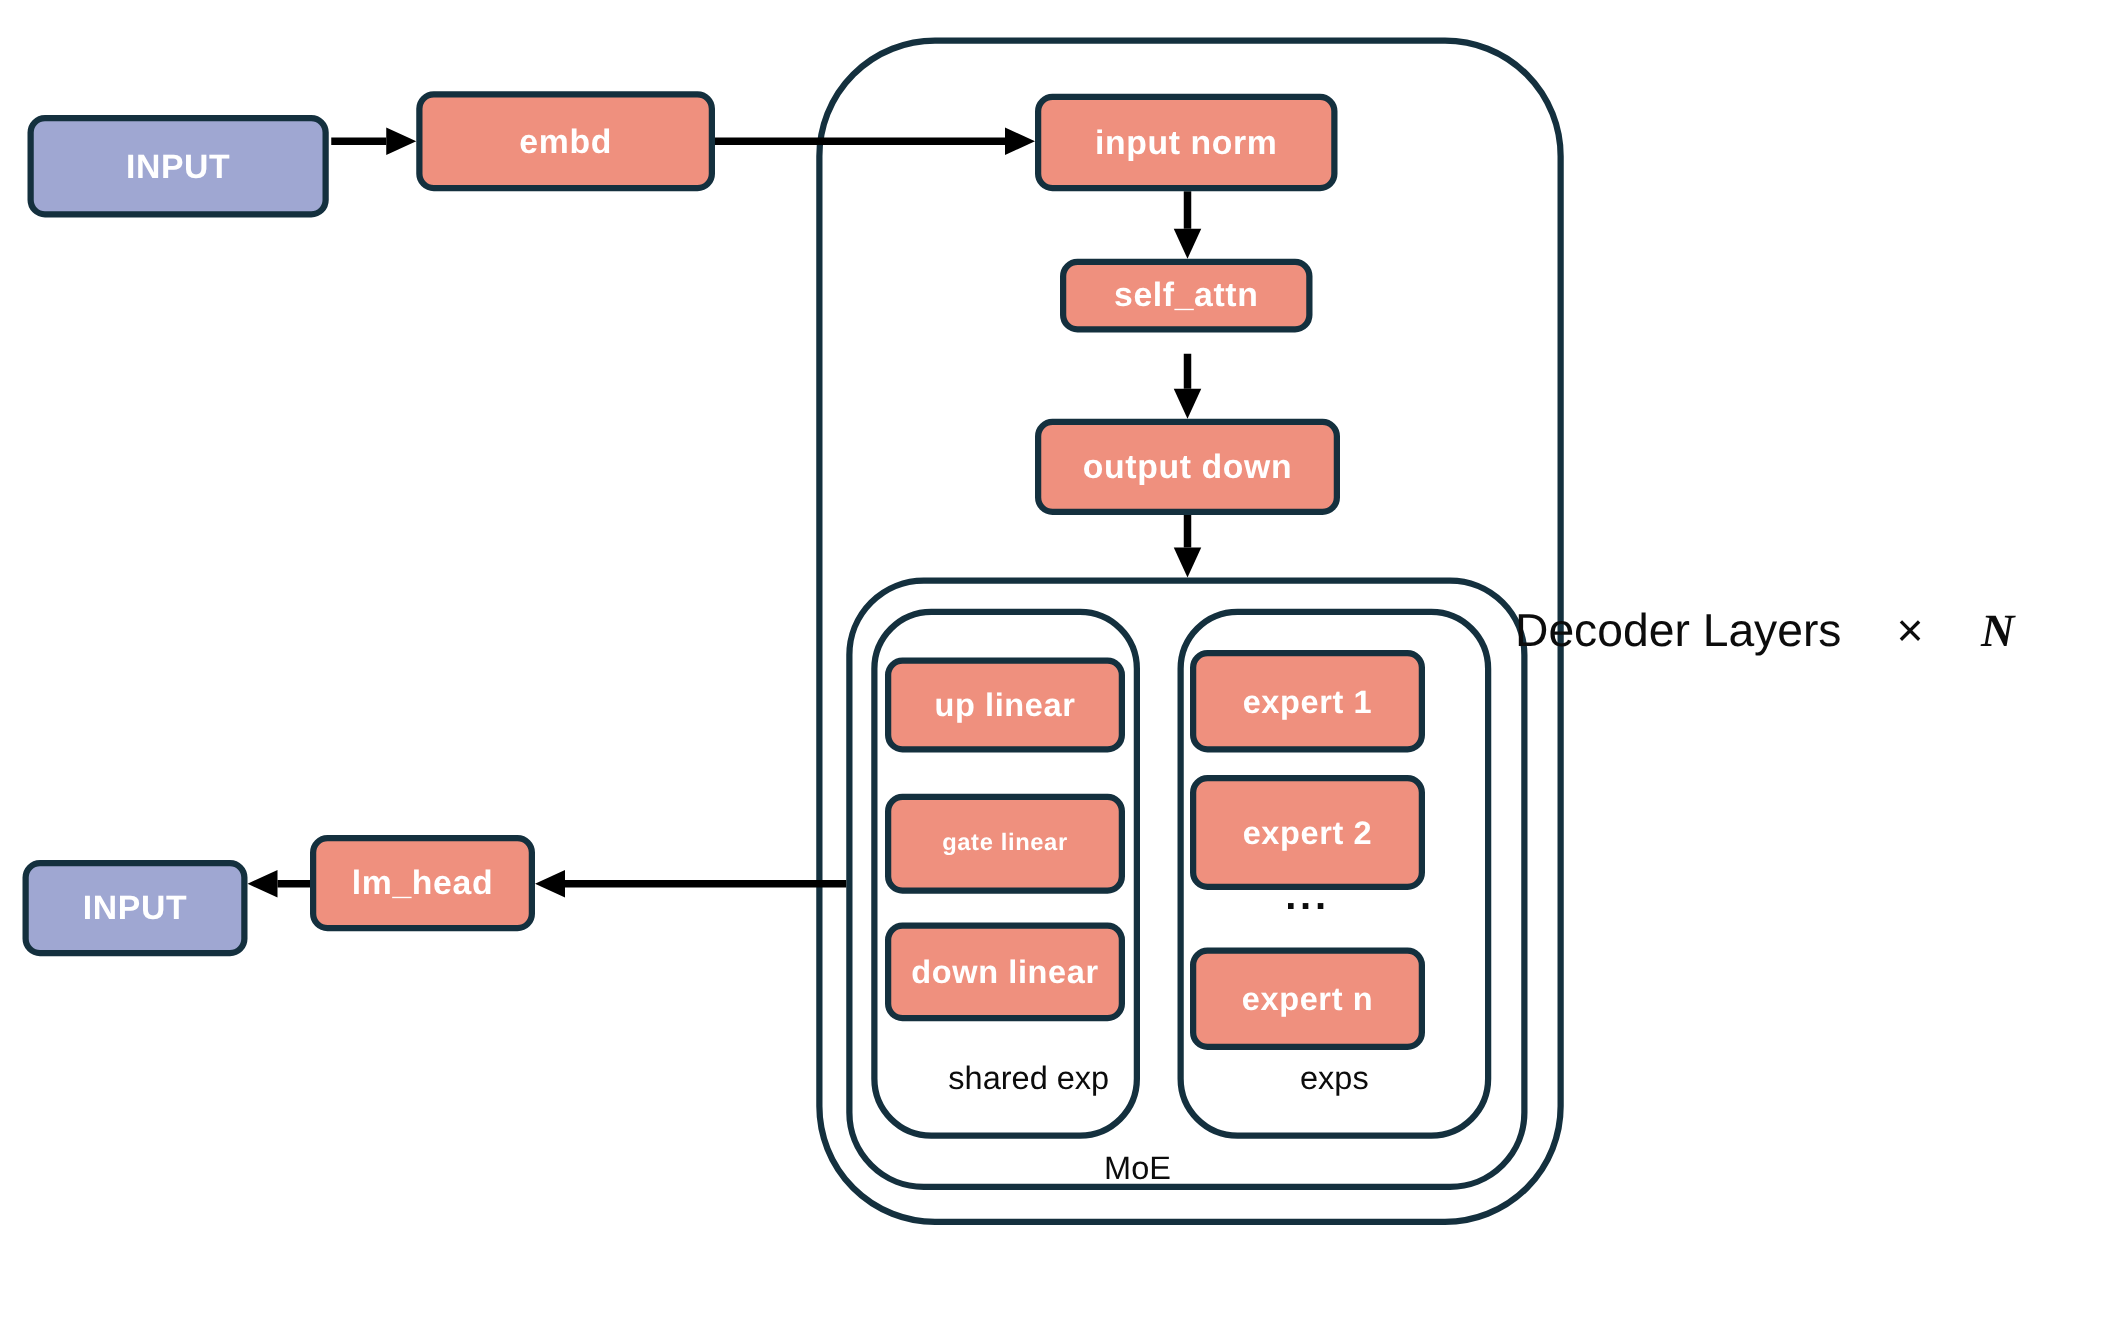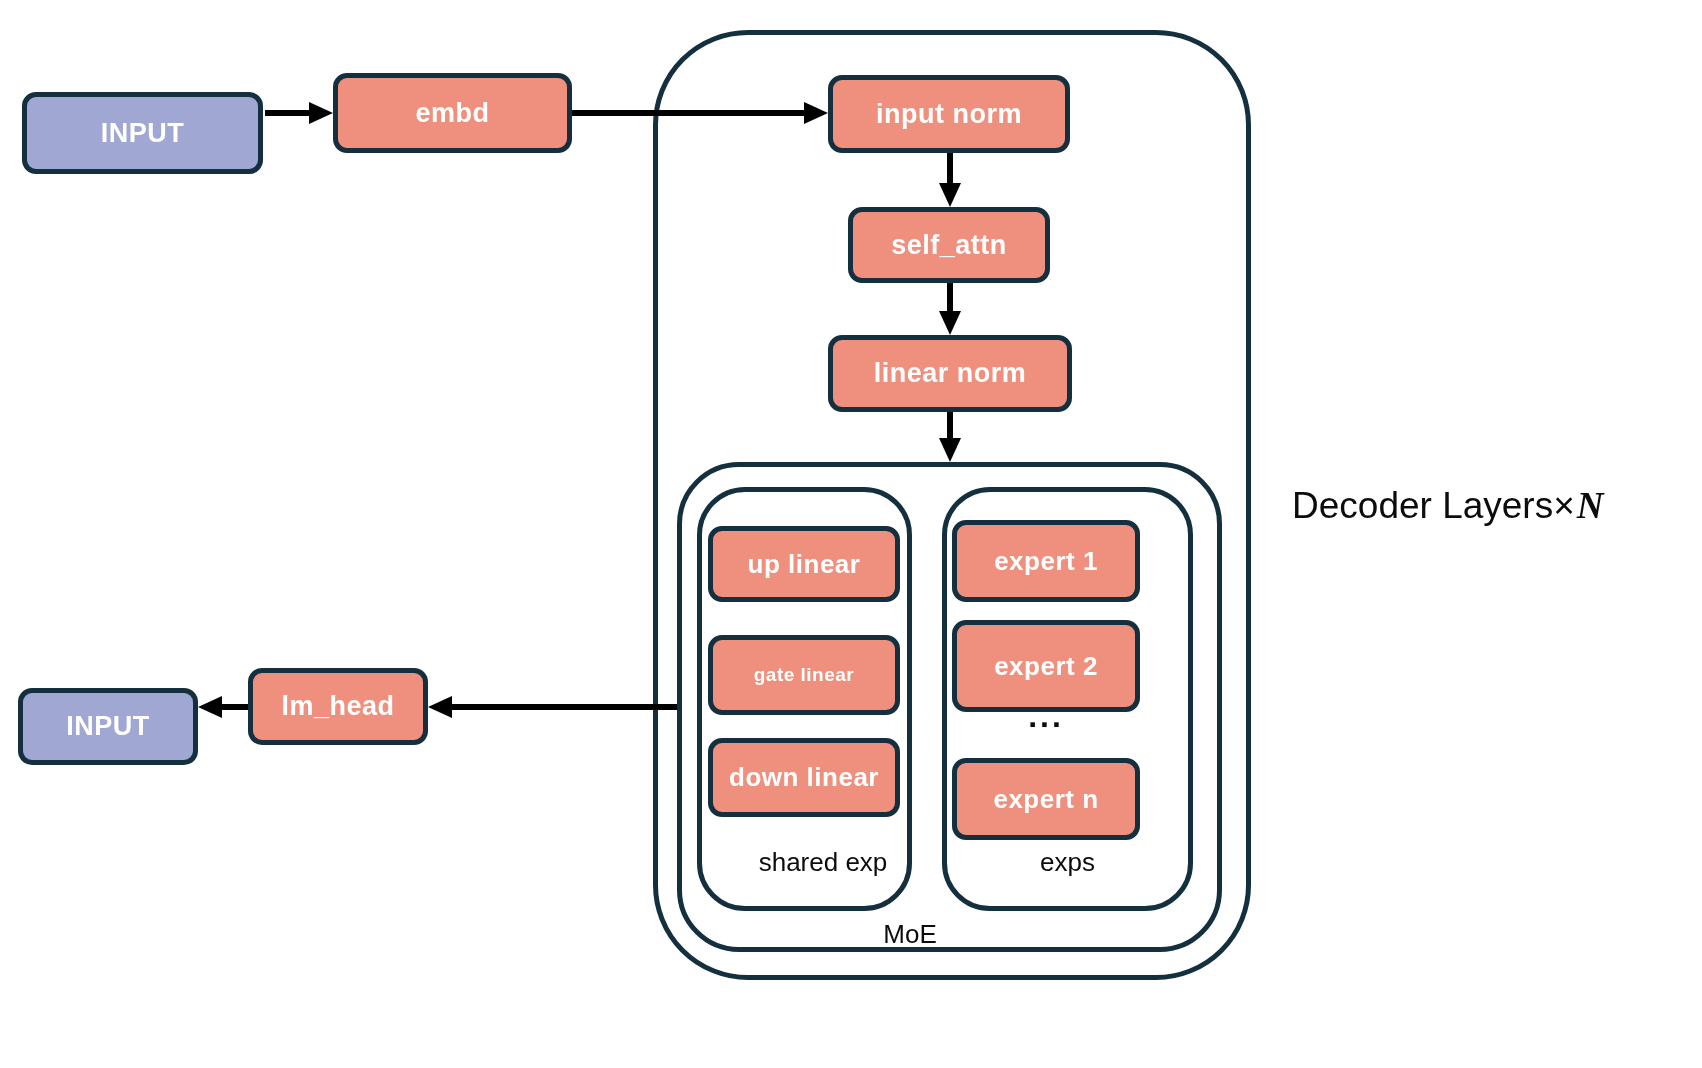--- a/index.html
+++ b/index.html
@@ -27,43 +27,43 @@
     background:transparent;box-sizing:border-box;
   }
   .diagram-label{
     position:absolute;color:var(--label);font-size:26px;text-align:center;
     font-weight:400;
   }
   
   #box-input      {left:22px;  top:72px;  width:241px; height:82px;}
   #box-embd       {left:333px; top:73px;  width:239px; height:80px;}
   #box-input-norm {left:828px; top:75px;  width:242px; height:78px;}
-  #box-self-attn  {left:848px; top:207px; width:202px; height:76px;}
+  #box-self-attn  {left:848px; top:207px; width:202px; height:59px;}
   #box-output-norm{left:828px; top:335px; width:244px; height:77px;}
   #box-up-linear  {left:708px; top:526px; width:192px; height:76px; font-size:26px;}
   #box-gate-linear{left:708px; top:635px; width:192px; height:80px; font-size:19px;}
   #box-down-linear{left:708px; top:738px; width:192px; height:79px; font-size:26px;}
   #box-expert-1   {left:952px; top:520px; width:188px; height:82px; font-size:26px;}
   #box-expert-2   {left:952px; top:620px; width:188px; height:92px; font-size:26px;}
   #box-expert-n   {left:952px; top:758px; width:188px; height:82px; font-size:26px;}
   #box-lm-head    {left:248px; top:668px; width:180px; height:77px;}
   #box-output     {left:18px;  top:668px; width:180px; height:77px;}
   
   #decoder-container   {left:653px; top:30px;  width:598px; height:950px; border-radius:95px;}
   #moe-container       {left:677px; top:462px; width:545px; height:490px; border-radius:62px;}
   #shared-exp-container{left:697px; top:487px; width:215px; height:424px;}
   #exps-container      {left:942px; top:487px; width:251px; height:424px;}
   
   #label-shared-exp{left:697px; top:847px; width:252px;}
   #label-exps      {left:942px; top:847px; width:251px;}
   #label-moe       {left:820px; top:919px; width:180px;}
   #label-dots      {left:952px; top:698px; width:188px; font-size:32px; font-weight:700; letter-spacing:3px;}
   #label-decoder{
-    left:1292px; top:484px; white-space:nowrap; text-align:right; font-size:37px;
-    display:flex; align-items:baseline;
+    left:1212px; top:484px; white-space:nowrap; text-align:right; font-size:37px;
+    display:flex; align-items:baseline;gap:44px;
   }
   #label-decoder .n-math{
     font-family:"Liberation Serif",serif; font-style:italic; font-weight:700;
     margin-left:2px;
   }
 </style>
 </head>
 <body>
 
 <div id="canvas">
@@ -88,21 +88,21 @@
     <line x1="950" y1="283" x2="950" y2="311" stroke="#000000" stroke-width="6" marker-end="url(#ah)"></line>
     <line x1="950" y1="412" x2="950" y2="438" stroke="#000000" stroke-width="6" marker-end="url(#ah)"></line>
     <line x1="677" y1="707" x2="452" y2="707" stroke="#000000" stroke-width="6" marker-end="url(#ah)"></line>
     <line x1="248" y1="707" x2="222" y2="707" stroke="#000000" stroke-width="6" marker-end="url(#ah)"></line>
   </svg>
 
   <div id="box-input" class="node purple">INPUT</div>
   <div id="box-input-norm" class="node salmon">input norm</div>
   <div id="box-embd" class="node salmon">embd</div>
   <div id="box-self-attn" class="node salmon">self_attn</div>
-  <div id="box-output-norm" class="node salmon">linear norm</div>
+  <div id="box-output-norm" class="node salmon">output down</div>
   <div id="box-up-linear" class="node salmon">up linear</div>
   <div id="box-gate-linear" class="node salmon">gate linear</div>
   <div id="box-down-linear" class="node salmon">down linear</div>
   <div id="box-expert-1" class="node salmon">expert 1</div>
   <div id="box-expert-2" class="node salmon">expert 2</div>
   <div id="box-expert-n" class="node salmon">expert n</div>
   <div id="box-lm-head" class="node salmon">lm_head</div>
   <div id="box-output" class="node purple">INPUT</div>
 
   <div id="label-dots" class="diagram-label">...</div>

